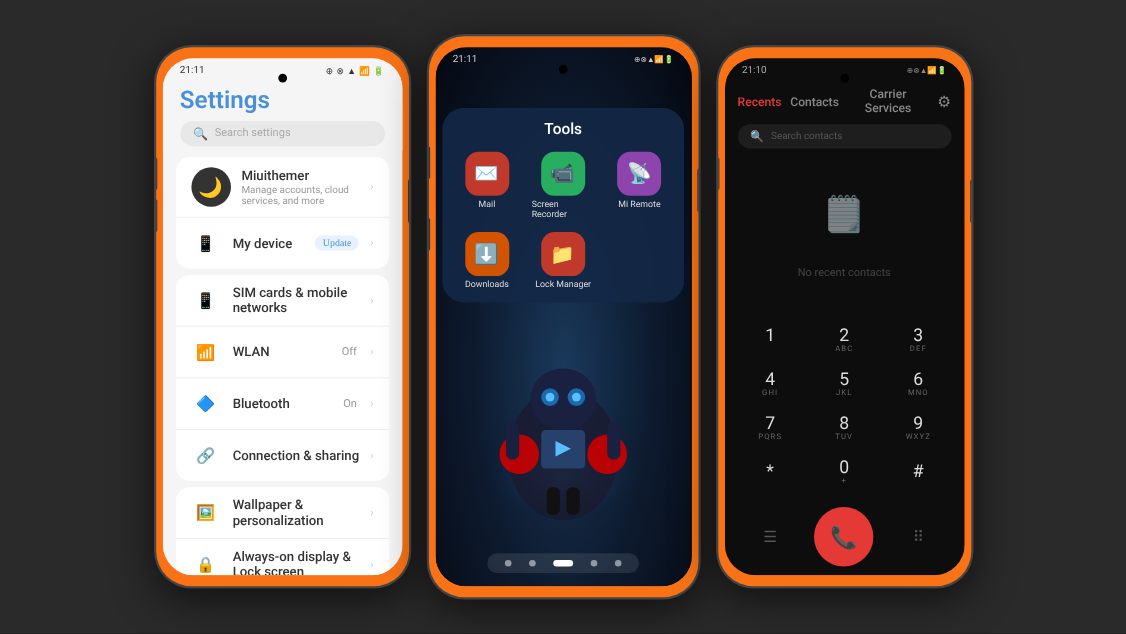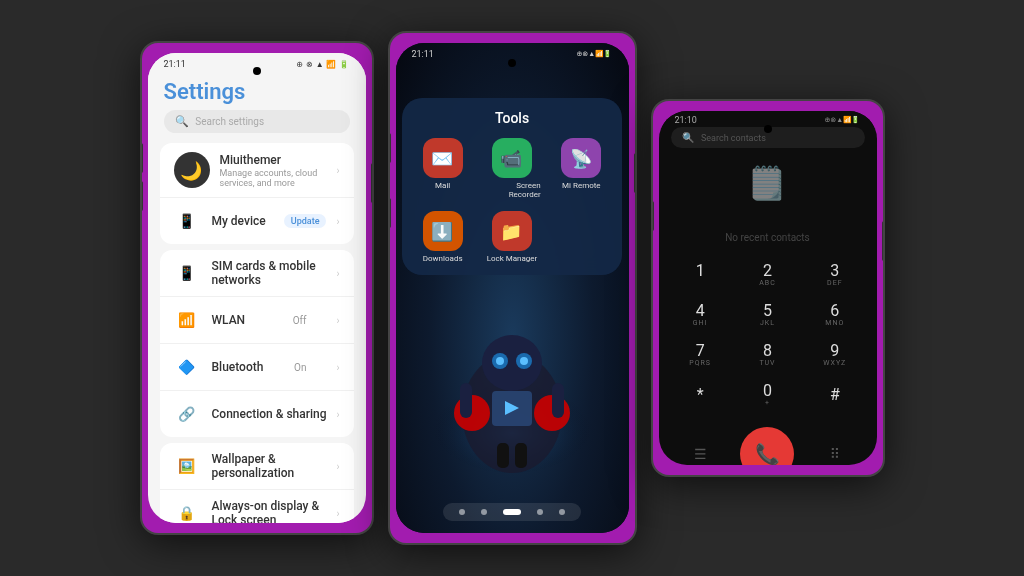--- a/index.html
+++ b/index.html
@@ -19,40 +19,40 @@
       align-items: center;
       justify-content: center;
       gap: 18px;
       width: 100%;
       height: 100%;
       background: #2a2a2a;
     }
 
     
     .phone {
-      border-radius: 16px;
-      background: #a21caf;
+      border-radius: 32px;
+      background: #f97316;
       position: relative;
       overflow: hidden;
       box-shadow: 0 0 0 2px #444, 0 8px 40px rgba(0,0,0,0.7);
     }
 
     .phone-1 {
       width: 230px;
       height: 490px;
     }
 
     .phone-2 {
       width: 245px;
       height: 510px;
     }
 
     .phone-3 {
       width: 230px;
-      height: 374px;
+      height: 490px;
       text-align: center;
     }
 
     .phone-screen {
       position: absolute;
       top: 10px;
       left: 6px;
       right: 6px;
       bottom: 10px;
       border-radius: 28px;
@@ -175,26 +175,27 @@
       color: #ccc;
     }
 
     .settings-item-badge {
       background: #e8f2ff;
       color: #4a90d9;
       font-size: 9px;
       padding: 2px 7px;
       border-radius: 10px;
       font-weight: 500;
+      font-family: Liberation Serif, serif;
     }
 
     .settings-item-value {
       font-size: 10px;
       color: #999;
-      margin-right: 20px;
+      margin-right: 2px;
     }
 
     
     .profile-avatar {
       width: 36px;
       height: 36px;
       border-radius: 18px;
       background: #333;
       display: flex;
       align-items: center;
@@ -262,21 +263,21 @@
       border-radius: 12px;
       display: flex;
       align-items: center;
       justify-content: center;
       font-size: 18px;
     }
 
     .folder-app-label {
       font-size: 8px;
       color: #ddd;
-      text-align: right;
+      text-align: left;
     }
 
     .robot-figure {
       position: absolute;
       bottom: 50px;
       left: 50%;
       transform: translateX(-50%);
       width: 200px;
       height: 200px;
       z-index: 5;
@@ -684,20 +685,26 @@
       <div class="punch-hole"></div>
       <div class="dialer-screen">
 
         <div class="status-bar dialer-status" style="background:#0d0d0d;color:#888;">
           <span style="font-size:9px;color:#aaa;">21:10</span>
           <div class="status-icons" style="color:#888;">
             <span style="font-size:7px;">⊕⊗▲📶🔋</span>
           </div>
         </div>
 
+        <div class="dialer-tabs">
+          <span class="dialer-tab active">Recents</span>
+          <span class="dialer-tab">Contacts</span>
+          <span class="dialer-tab">Carrier Services</span>
+          <span class="dialer-settings-icon">⚙</span>
+        </div>
 
         <div class="dialer-search">
           <span>🔍</span>
           <span style="color:#555;font-size:9px;">Search contacts</span>
         </div>
 
         <div class="dialer-recents-area">
           <div style="font-size:32px;opacity:0.5;margin-bottom:6px;">🗒️</div>
           <span style="color:#444;font-size:10px;margin-top:24px;">No recent contacts</span>
         </div>

